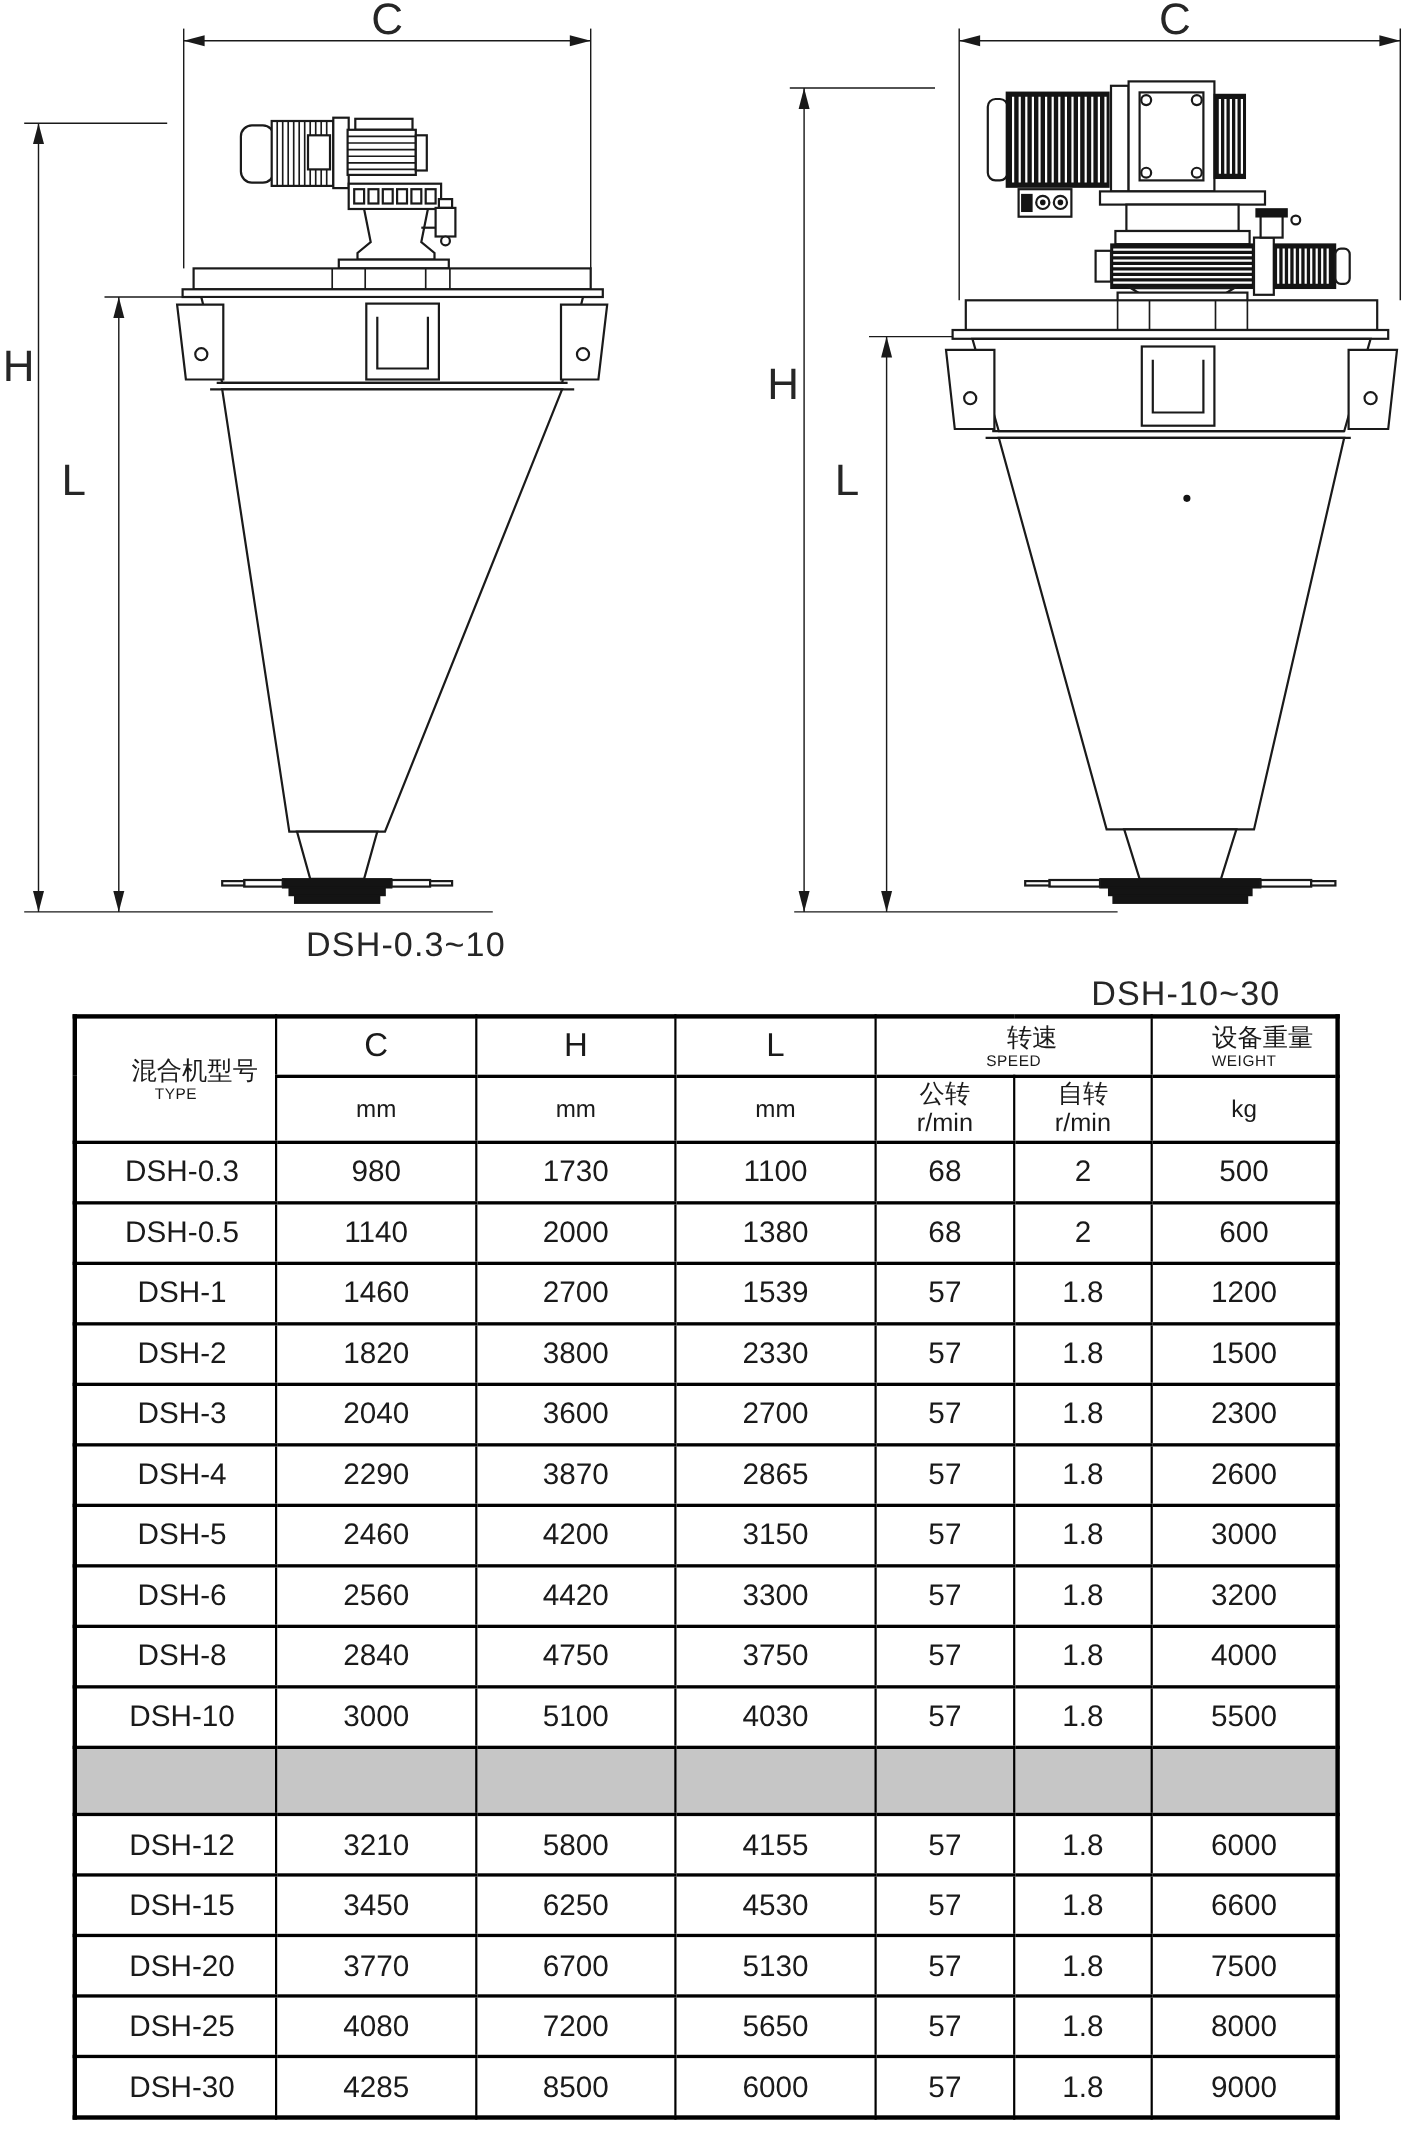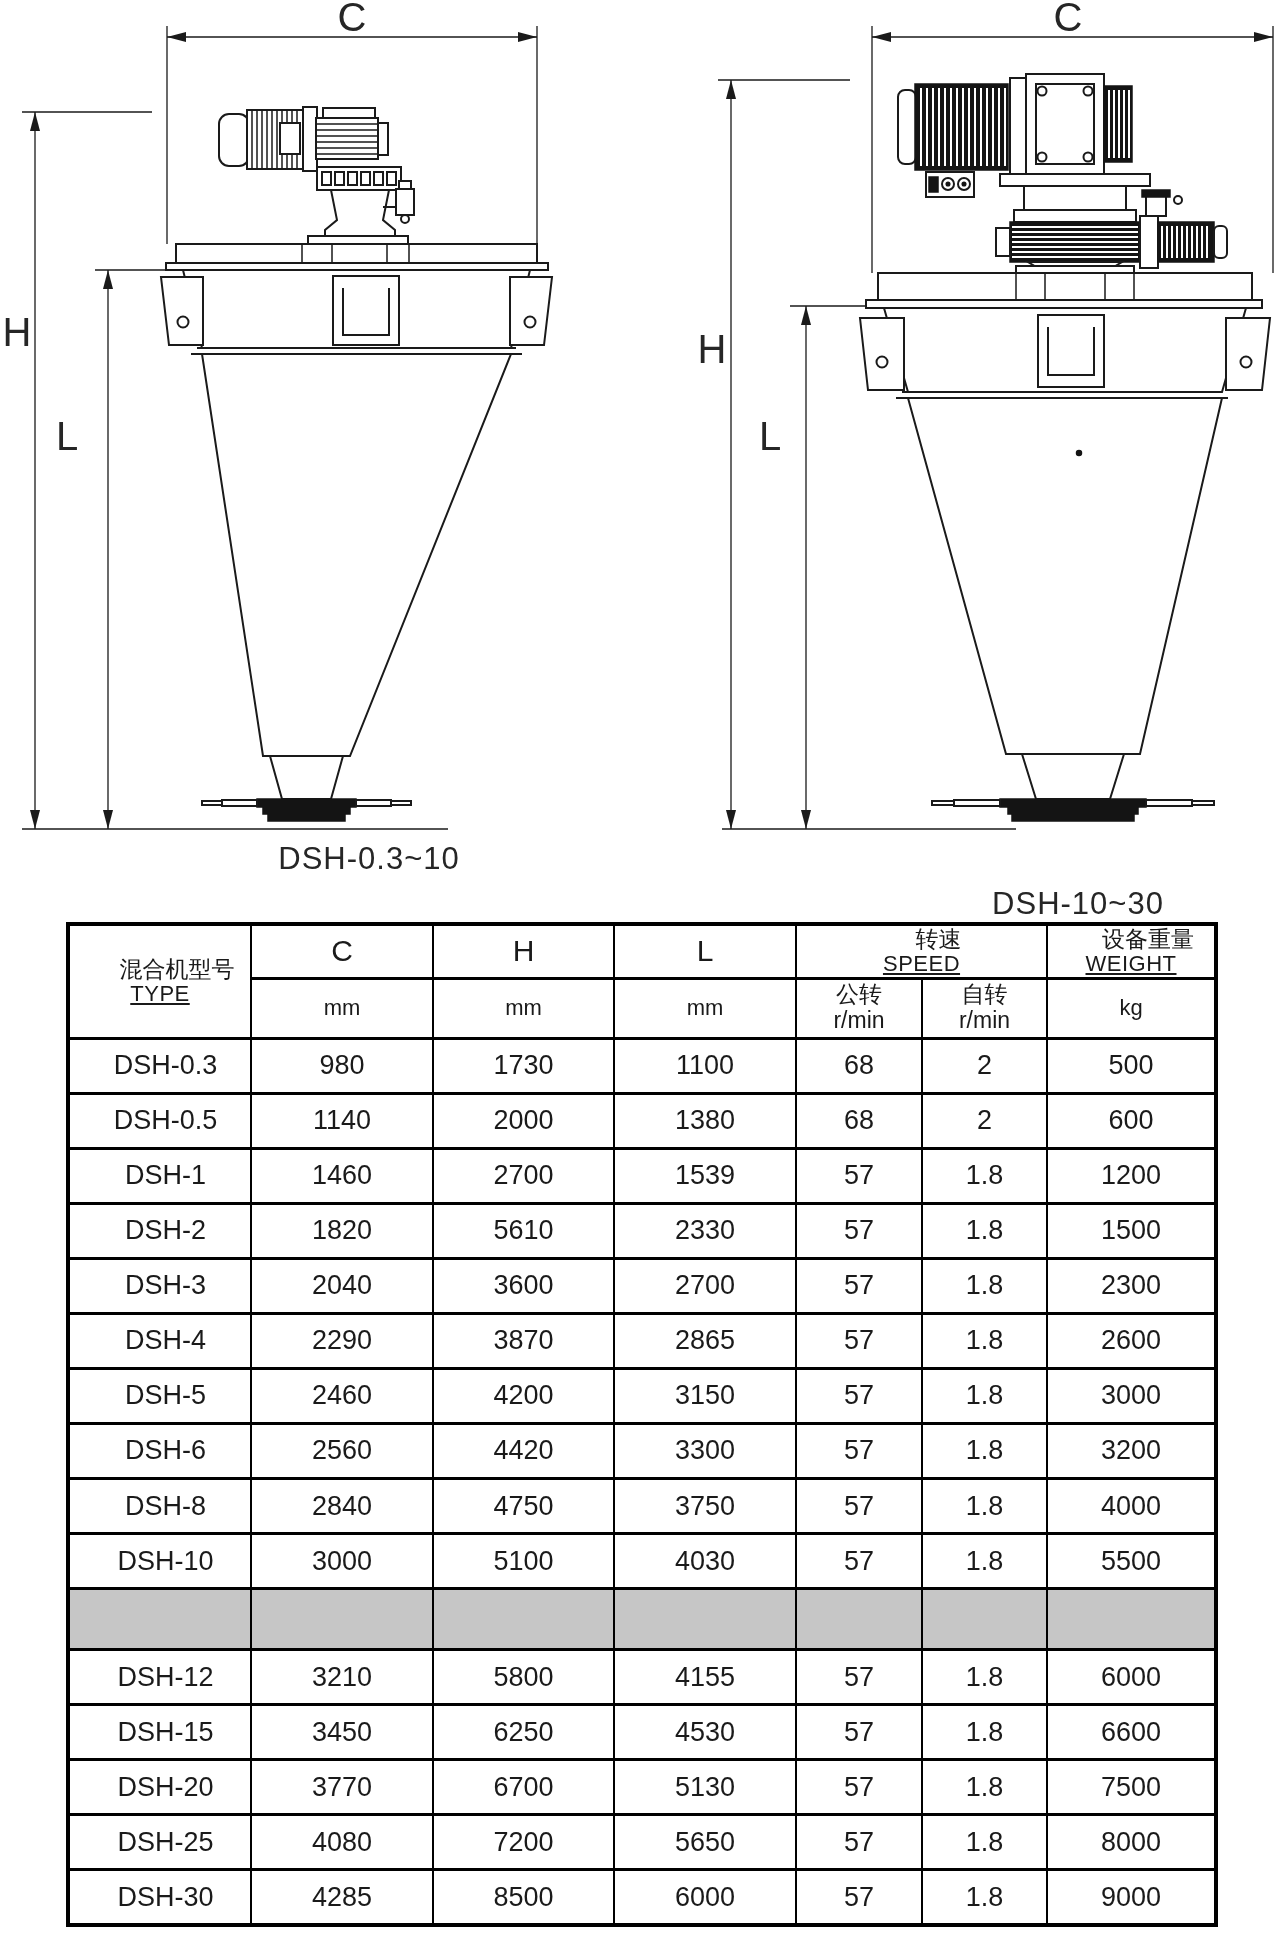--- a/index.html
+++ b/index.html
@@ -22,21 +22,21 @@
   .spec-table{position:absolute;left:66px;top:922px;width:1148px;height:1005px;
               border-collapse:collapse;table-layout:fixed;}
   .spec-table th,.spec-table td{border:2px solid #000;border-top-width:3px;border-bottom-width:3px;
               text-align:center;vertical-align:middle;padding:0;font-weight:normal;
               font-family:"Liberation Sans","DejaVu Sans",sans-serif;}
   .spec-table{border:4px solid #000;}
   .col-type{width:183px;} .col-c{width:182px;} .col-h{width:181px;} .col-l{width:182px;}
   .col-rev{width:126px;} .col-rot{width:125px;} .col-w{width:169px;}
   .hrow1{height:54px;} .hrow2{height:60px;}
   .cn{font-size:23px;line-height:1.15;display:block;margin-left:34px;}
-  .en{font-size:22px;line-height:1.1;display:block;letter-spacing:0.5px;text-decoration:underline;}
+  .en{font-size:14px;line-height:1.1;display:block;letter-spacing:0.5px;}
   .chl{font-size:30px;}
   .unit{font-size:22px;}
   .sub{font-size:23px;line-height:1.12;display:block;}
   td.num{font-size:27px;}
   td.type{font-size:27px;text-align:center;padding-left:11px;}
   tr.sep td{background:#c6c6c6;height:58px;}
   tbody tr{height:55px;}
 </style>
 </head>
 <body>
@@ -282,21 +282,21 @@
         <td class="num">1460</td>
         <td class="num">2700</td>
         <td class="num">1539</td>
         <td class="num">57</td>
         <td class="num">1.8</td>
         <td class="num">1200</td>
       </tr>
       <tr>
         <td class="type">DSH-2</td>
         <td class="num">1820</td>
-        <td class="num">5610</td>
+        <td class="num">3800</td>
         <td class="num">2330</td>
         <td class="num">57</td>
         <td class="num">1.8</td>
         <td class="num">1500</td>
       </tr>
       <tr>
         <td class="type">DSH-3</td>
         <td class="num">2040</td>
         <td class="num">3600</td>
         <td class="num">2700</td>

